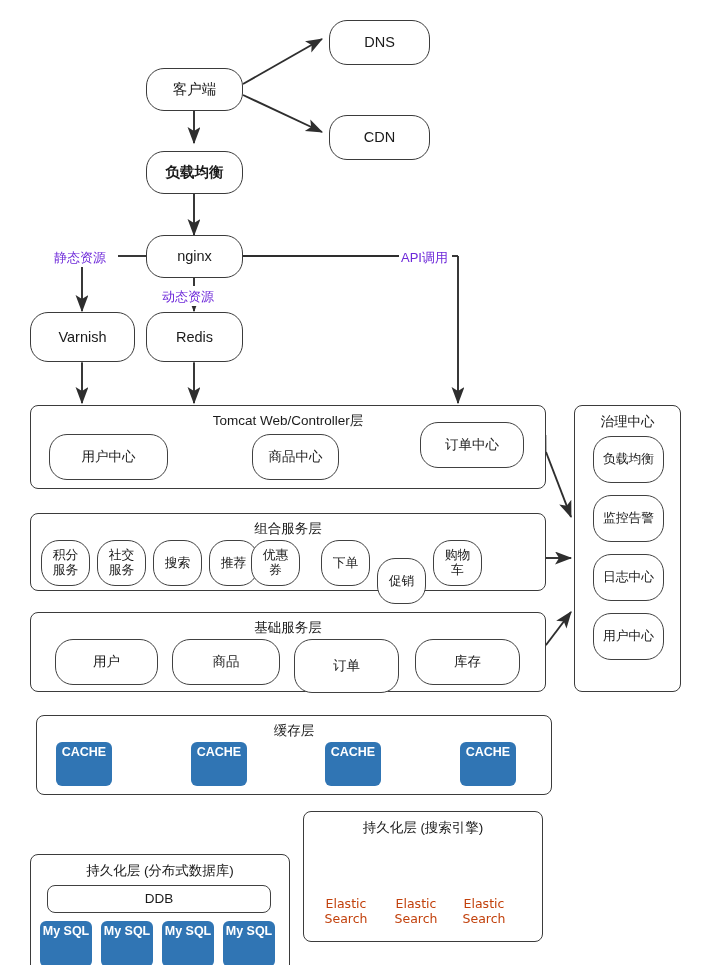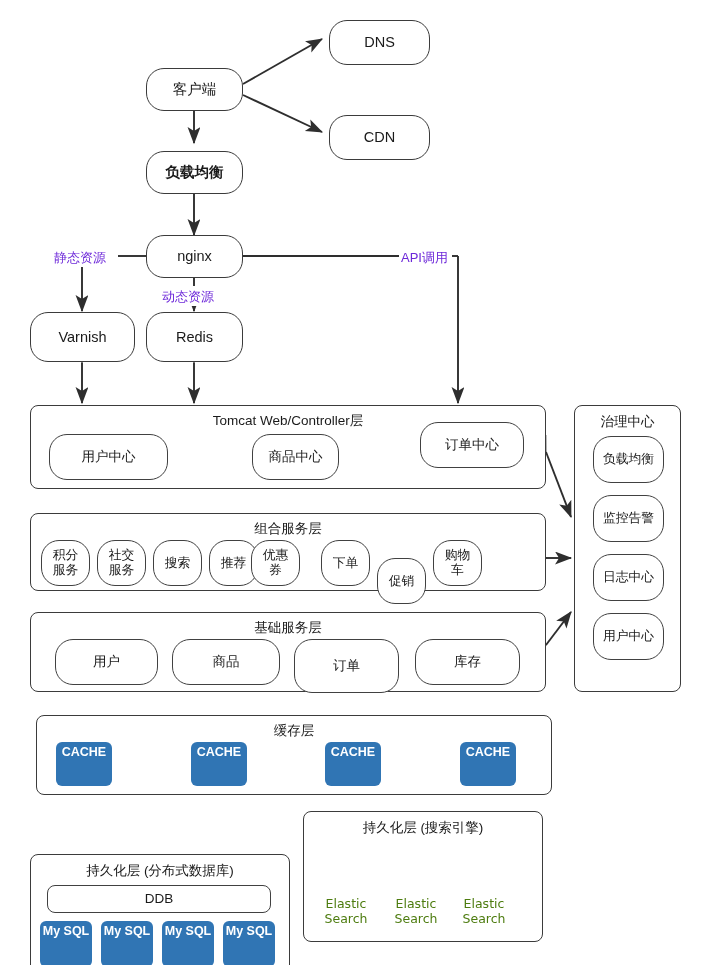--- a/index.html
+++ b/index.html
@@ -46,21 +46,21 @@
     color:#ffffff;font-weight:bold;
     display:flex;align-items:flex-start;justify-content:center;
     padding-top:3px;
   }
   .blue.cache{font-size:12.5px;}
   .blue.mysql{font-size:12.5px;}
 
   
   .es{position:absolute;width:56px;text-align:center;}
   .es-label{
-    font-size:12.5px;line-height:1.12;color:#4d7c0f;margin-top:1px;
+    font-size:12.5px;line-height:1.12;color:#c2410c;margin-top:1px;
     font-family:"DejaVu Sans",sans-serif;
   }
 </style>
 </head>
 <body>
 
 <div id="canvas">
 
   <svg viewBox="0 0 706 965">
     <defs>

